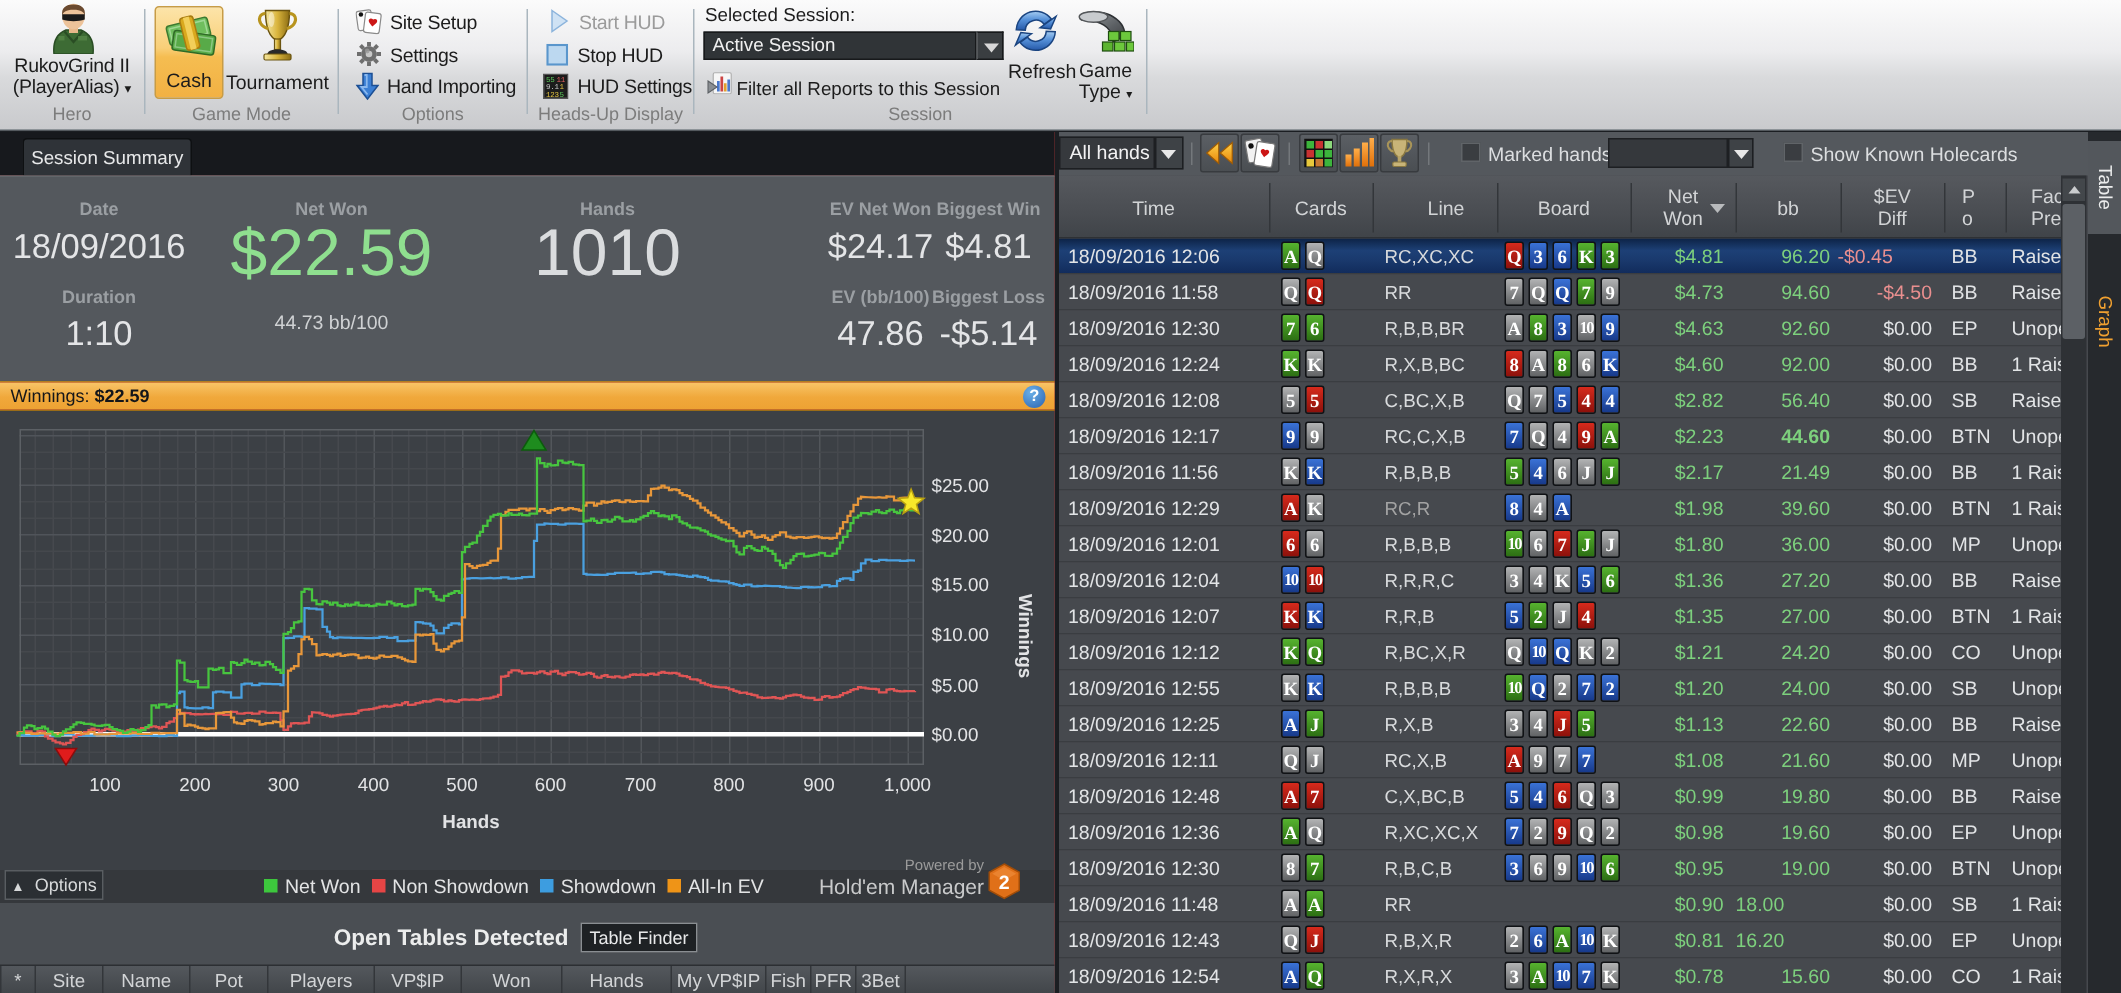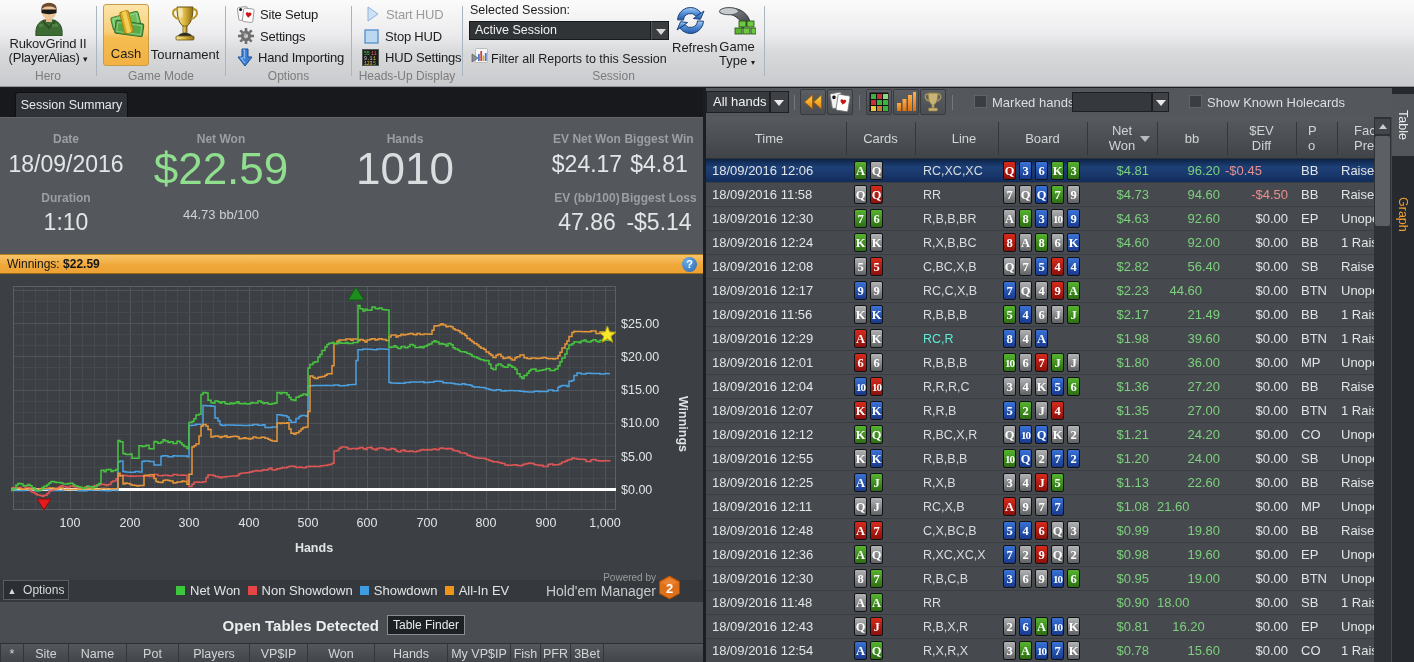--- a/index.html
+++ b/index.html
@@ -578,21 +578,21 @@
           <div class="rc" style="left:6px;">18/09/2016 12:17</div>
           <div class="card cb2" style="left:148px;">9</div>
           <div class="card cs" style="left:164px;">9</div>
           <div class="rc" style="left:217px;font-size:12.5px;color:#d9dbdd;">RC,C,X,B</div>
           <div class="card cb2" style="left:297px;">7</div>
           <div class="card cs" style="left:313px;">Q</div>
           <div class="card cs" style="left:329px;">4</div>
           <div class="card cr" style="left:345px;">9</div>
           <div class="card cg" style="left:361px;">A</div>
           <div class="rc green" style="left:380px;width:63px;text-align:right;">$2.23</div>
-          <div class="rc green" style="left:433px;width:63px;text-align:right;">44.60</div>
+          <div class="rc green" style="left:451px;width:63px;text-align:right;font-weight:bold;">44.60</div>
           <div class="rc " style="left:519px;width:63px;text-align:right;">$0.00</div>
           <div class="rc" style="left:595px;">BTN</div>
           <div class="rc" style="left:635px;">Unopen</div>
         </div>
         <div class="row" style="top:144px;padding-left:44px;">
           <div class="rc" style="left:6px;">18/09/2016 11:56</div>
           <div class="card cs" style="left:148px;">K</div>
           <div class="card cb2" style="left:164px;">K</div>
           <div class="rc" style="left:217px;font-size:12.5px;color:#d9dbdd;">R,B,B,B</div>
           <div class="card cg" style="left:297px;">5</div>
@@ -603,21 +603,21 @@
           <div class="rc green" style="left:380px;width:63px;text-align:right;">$2.17</div>
           <div class="rc green" style="left:451px;width:63px;text-align:right;">21.49</div>
           <div class="rc " style="left:519px;width:63px;text-align:right;">$0.00</div>
           <div class="rc" style="left:595px;">BB</div>
           <div class="rc" style="left:635px;">1 Raiser</div>
         </div>
         <div class="row" style="top:168px;">
           <div class="rc" style="left:6px;">18/09/2016 12:29</div>
           <div class="card cr" style="left:148px;">A</div>
           <div class="card cs" style="left:164px;">K</div>
-          <div class="rc" style="left:217px;font-size:12.5px;color:#5eead4;">RC,R</div>
+          <div class="rc" style="left:217px;font-size:12.5px;color:#a3a3a3;">RC,R</div>
           <div class="card cb2" style="left:297px;">8</div>
           <div class="card cs" style="left:313px;">4</div>
           <div class="card cb2" style="left:329px;">A</div>
           <div class="rc green" style="left:380px;width:63px;text-align:right;">$1.98</div>
           <div class="rc green" style="left:451px;width:63px;text-align:right;">39.60</div>
           <div class="rc " style="left:519px;width:63px;text-align:right;">$0.00</div>
           <div class="rc" style="left:595px;">BTN</div>
           <div class="rc" style="left:635px;">1 Raiser</div>
         </div>
         <div class="row" style="top:192px;">
@@ -717,21 +717,21 @@
         <div class="row" style="top:336px;">
           <div class="rc" style="left:6px;">18/09/2016 12:11</div>
           <div class="card cs" style="left:148px;">Q</div>
           <div class="card cs" style="left:164px;">J</div>
           <div class="rc" style="left:217px;font-size:12.5px;color:#d9dbdd;">RC,X,B</div>
           <div class="card cr" style="left:297px;">A</div>
           <div class="card cs" style="left:313px;">9</div>
           <div class="card cs" style="left:329px;">7</div>
           <div class="card cb2" style="left:345px;">7</div>
           <div class="rc green" style="left:380px;width:63px;text-align:right;">$1.08</div>
-          <div class="rc green" style="left:451px;width:63px;">21.60</div>
+          <div class="rc green" style="left:451px;width:63px;text-align:right;">21.60</div>
           <div class="rc " style="left:519px;width:63px;text-align:right;">$0.00</div>
           <div class="rc" style="left:595px;">MP</div>
           <div class="rc" style="left:635px;">Unopen</div>
         </div>
         <div class="row" style="top:360px;">
           <div class="rc" style="left:6px;">18/09/2016 12:48</div>
           <div class="card cr" style="left:148px;">A</div>
           <div class="card cr" style="left:164px;">7</div>
           <div class="rc" style="left:217px;font-size:12.5px;color:#d9dbdd;">C,X,BC,B</div>
           <div class="card cb2" style="left:297px;">5</div>
@@ -792,21 +792,21 @@
           <div class="rc" style="left:6px;">18/09/2016 12:43</div>
           <div class="card cs" style="left:148px;">Q</div>
           <div class="card cr" style="left:164px;">J</div>
           <div class="rc" style="left:217px;font-size:12.5px;color:#d9dbdd;">R,B,X,R</div>
           <div class="card cs" style="left:297px;">2</div>
           <div class="card cb2" style="left:313px;">6</div>
           <div class="card cg" style="left:329px;">A</div>
           <div class="card cb2 c10" style="left:345px;">10</div>
           <div class="card cs" style="left:361px;">K</div>
           <div class="rc green" style="left:380px;width:63px;text-align:right;">$0.81</div>
-          <div class="rc green" style="left:451px;width:63px;text-align:center;">16.20</div>
+          <div class="rc green" style="left:451px;width:63px;text-align:left;">16.20</div>
           <div class="rc " style="left:519px;width:63px;text-align:right;">$0.00</div>
           <div class="rc" style="left:595px;">EP</div>
           <div class="rc" style="left:635px;">Unopen</div>
         </div>
         <div class="row" style="top:480px;">
           <div class="rc" style="left:6px;">18/09/2016 12:54</div>
           <div class="card cb2" style="left:148px;">A</div>
           <div class="card cg" style="left:164px;">Q</div>
           <div class="rc" style="left:217px;font-size:12.5px;color:#d9dbdd;">R,X,R,X</div>
           <div class="card cs" style="left:297px;">3</div>

